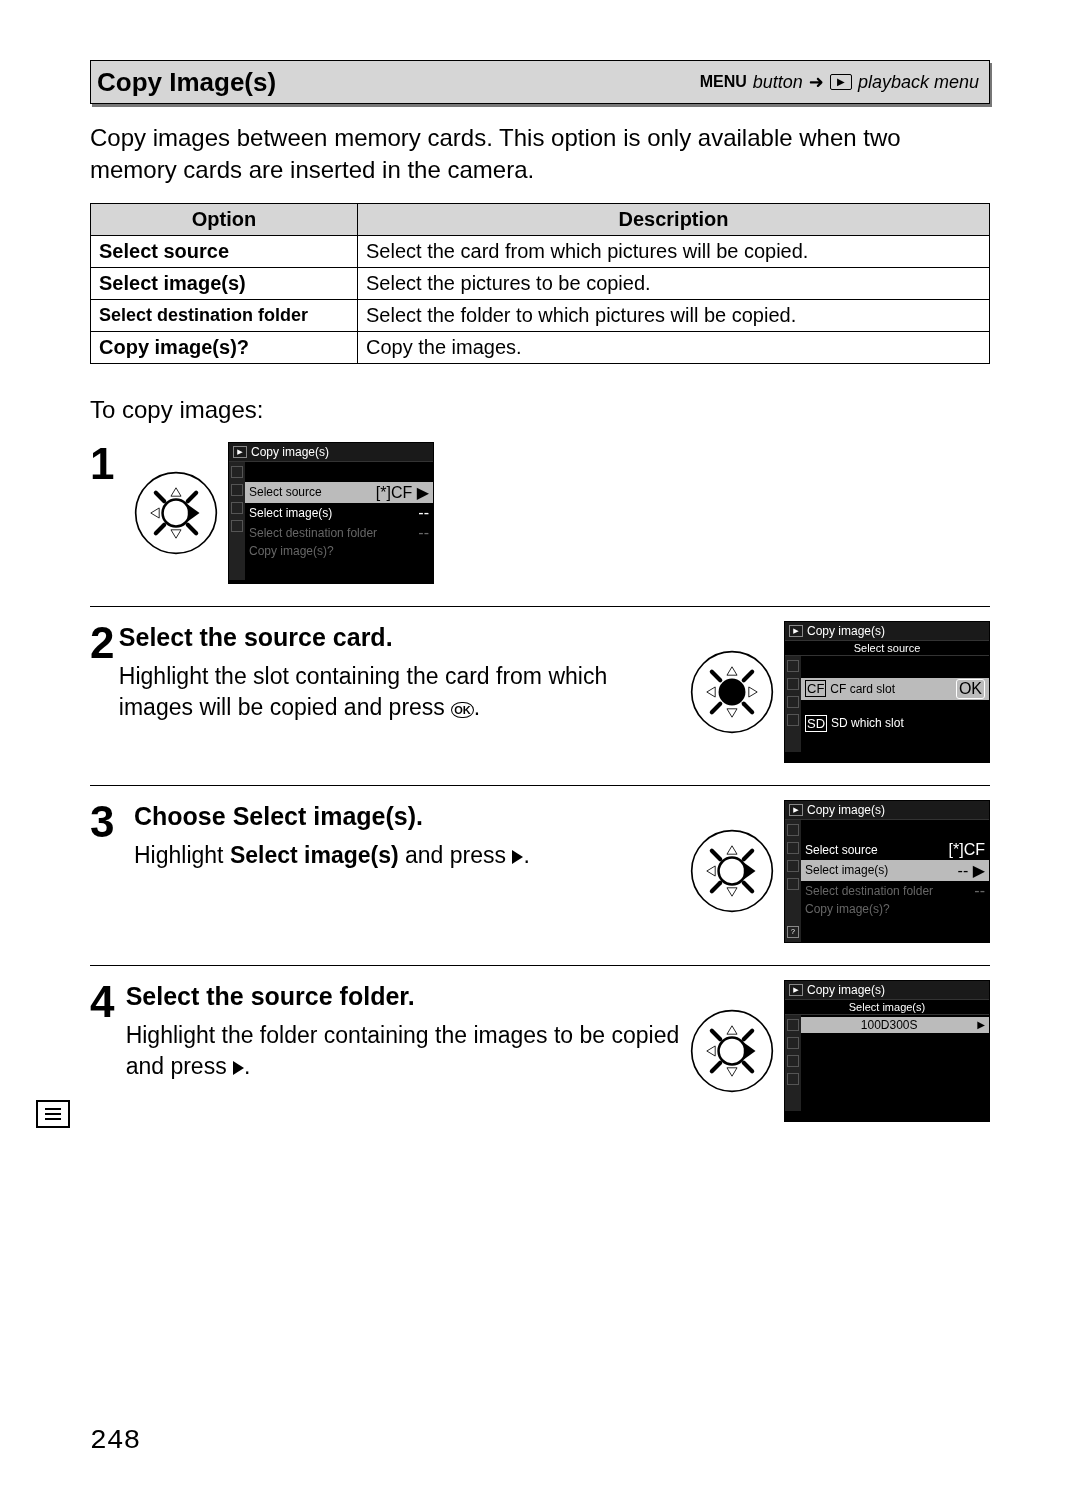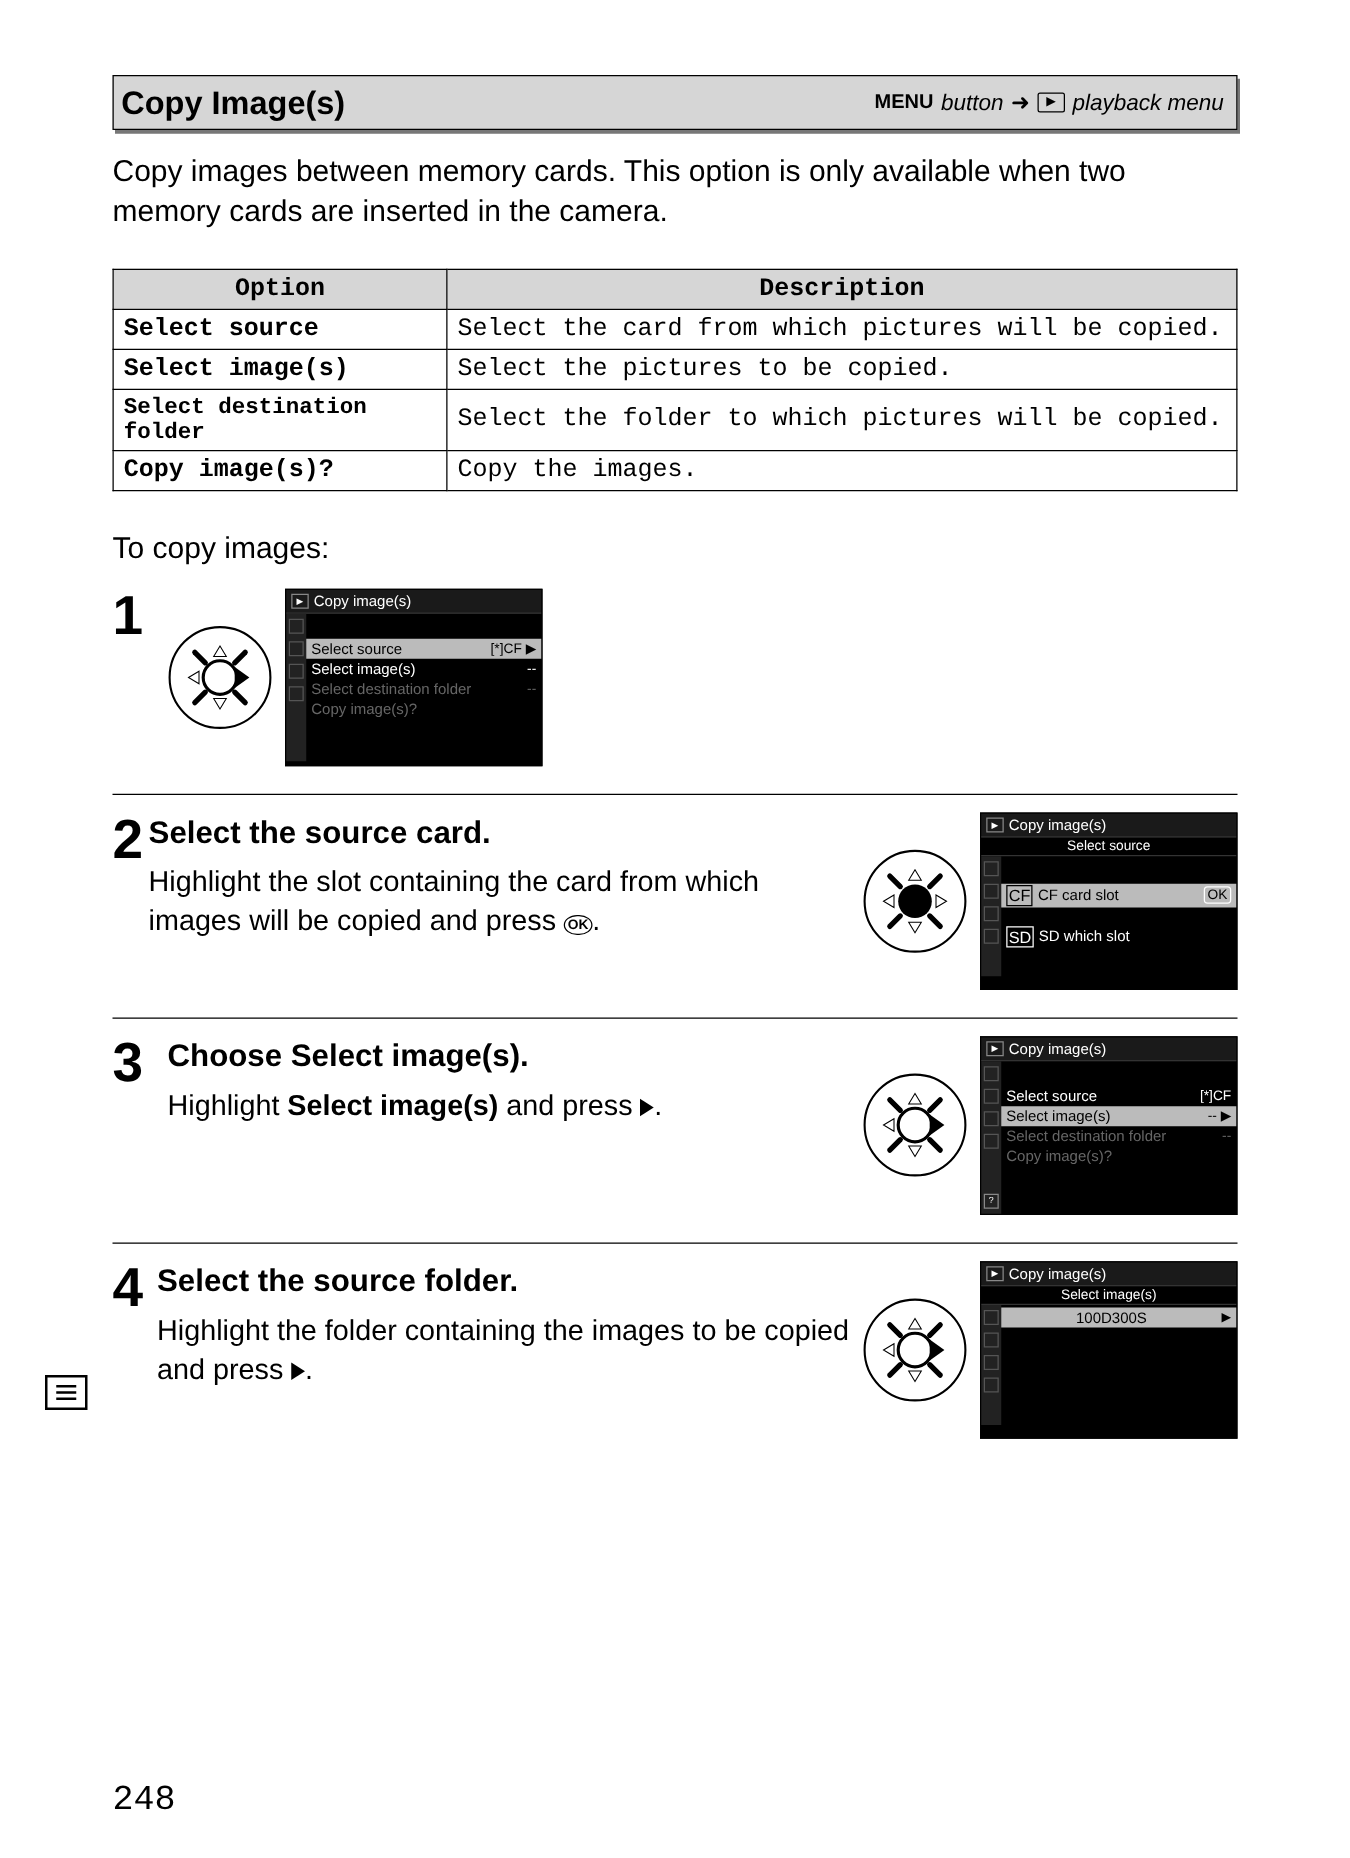--- a/index.html
+++ b/index.html
@@ -46,23 +46,22 @@
   font-style: normal; font-size:10px; line-height:1;
 }
 .intro-text {
   font-size: 24px;
   line-height: 1.35;
   margin-top: 18px;
 }
 table.options {
   border-collapse: collapse;
   width: 100%;
-  margin-top: 28px;
+  margin-top: 16px;
   font-size: 20px;
-  font-family: Liberation Mono, monospace;
 }
 table.options th {
   background: #d6d6d6;
   font-weight: 700;
   border: 1px solid #000;
   padding: 4px 8px;
 }
 table.options td {
   border: 1px solid #000;
   padding: 4px 8px;
@@ -116,21 +115,21 @@
   gap:4px;
   border-bottom:1px solid #333;
 }
 .lcd .titlebar .ic { width:12px; height:10px; border:1px solid #888; display:inline-flex;align-items:center;justify-content:center;font-size:7px;}
 .lcd .side { width:16px; background:#222; }
 .lcd .wrap { display:flex; min-height:118px;}
 .lcd .rows { flex:1; padding-top:2px;}
 .lcd .row { display:flex; padding:1px 4px; align-items:center; gap:4px;}
 .lcd .row.hi { background:#bbb; color:#000; }
 .lcd .row.dim { color:#666; }
-.lcd .row .val { margin-left:auto; font-size:11px;}
+.lcd .row .val { margin-left:auto; font-size:16px;}
 .lcd .ok-badge { border:1px solid #fff; border-radius:3px; padding:0 2px; font-size:9px;}
 .lcd .cf-badge { border:1px solid currentColor; padding:0 1px; font-size:13px;}
 .lcd .folderhead { text-align:center; font-size:11px; padding:1px 0; border-bottom:1px solid #333;}
 .side-icons { display:flex; flex-direction:column; gap:6px; padding:4px 2px; align-items:center;}
 .side-icons span{ width:10px;height:10px;border:1px solid #555; font-size:7px; display:flex;align-items:center;justify-content:center;}
 .page-num { position:absolute; bottom:30px; left:90px; font-size:28px;font-family:Liberation Mono, monospace;}
 .margin-ic {
   position:absolute; left:36px; top:1100px;
   width:30px; height:24px; border:2px solid #000;
   display:flex; align-items:center; justify-content:center;

